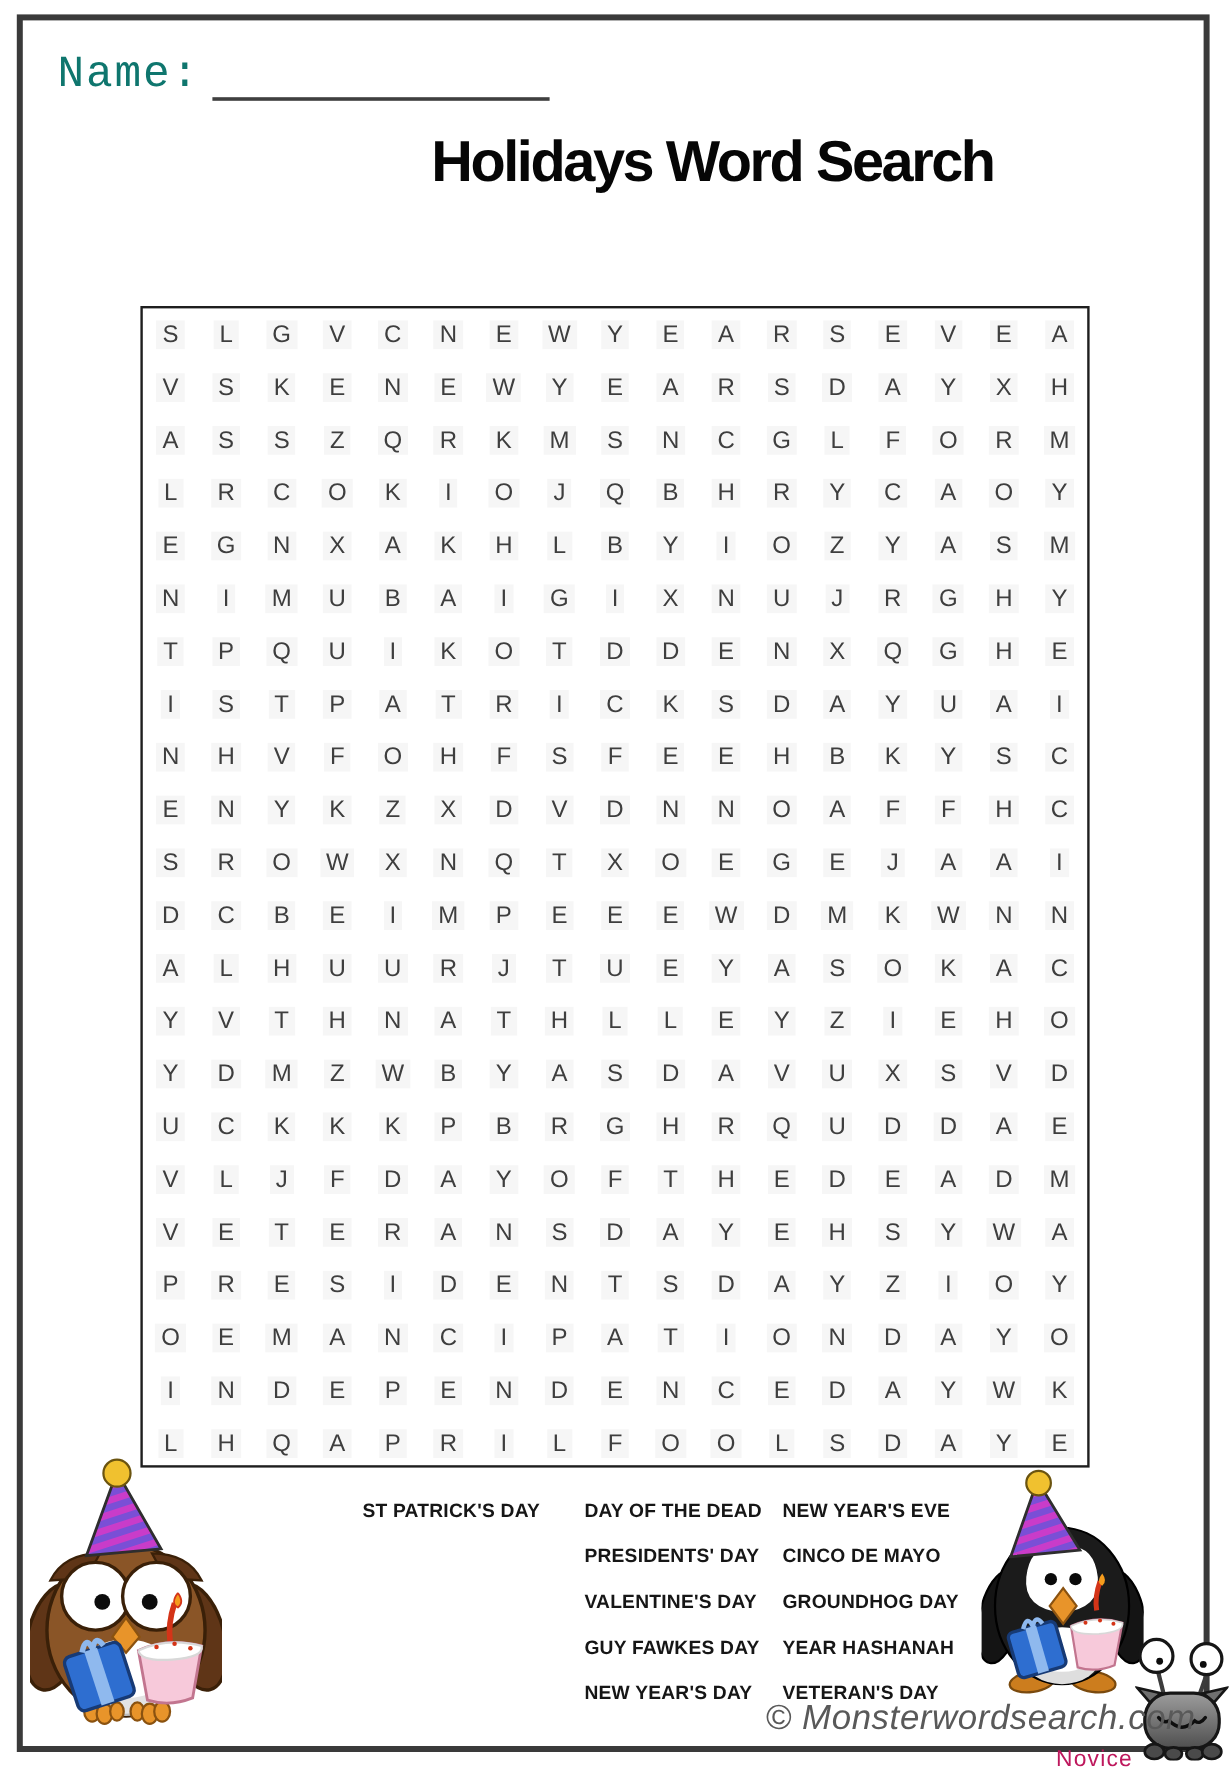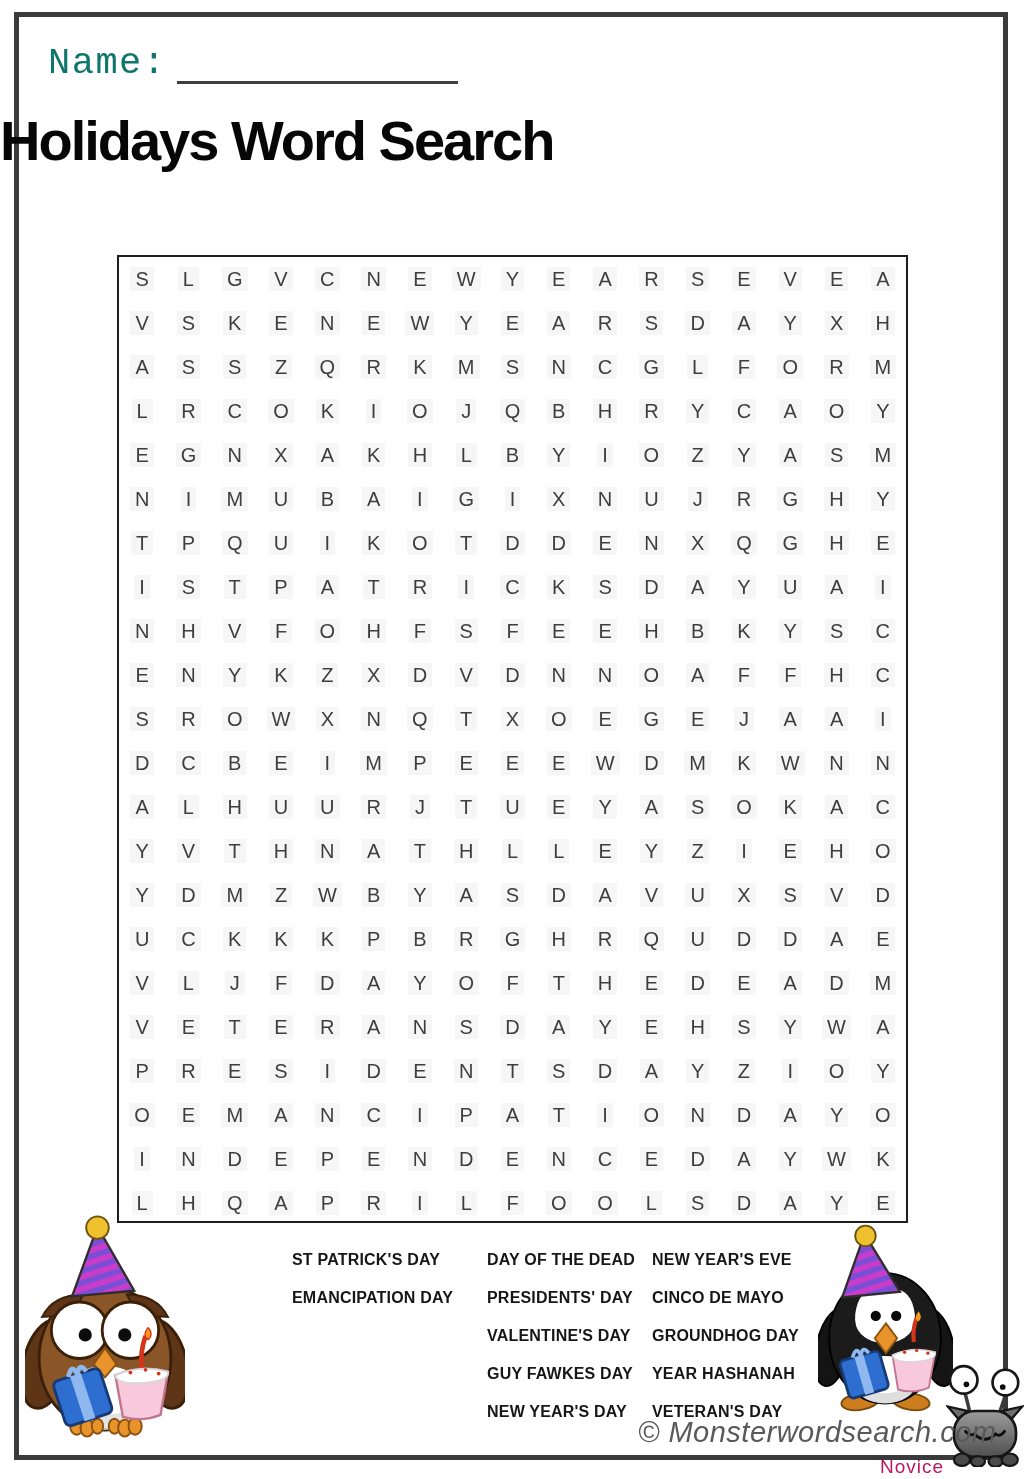--- a/index.html
+++ b/index.html
@@ -14,37 +14,37 @@
   .name-row{
     position:absolute;left:48px;top:42px;font-size:37px;color:#0f766e;
     letter-spacing:1.5px;
     font-family:Liberation Mono, monospace;
   }
   .name-line{
     display:inline-block;width:281px;height:34px;margin-left:10px;
     border-bottom:3px solid #3f3f3f;vertical-align:bottom;
   }
   .title{
-    position:absolute;left:0;top:108px;width:828px;text-align:left;
-    font-size:56px;font-weight:900;color:#060606;letter-spacing:-2px;
+    position:absolute;left:0;top:108px;width:828px;text-align:right;
+    font-size:48px;font-weight:900;color:#060606;letter-spacing:-2px;
   }
   .grid-box{
     position:absolute;left:117px;top:255px;width:791px;height:968px;
     box-sizing:border-box;border:2px solid #1e1e1e;background:#fff;
     display:grid;grid-template-columns:repeat(17,1fr);grid-auto-rows:44px;
   }
   .cell{
     display:flex;align-items:center;justify-content:center;
   }
   .cell span{
     font-size:20px;color:#3e3e3e;background:rgba(0,0,0,0.035);
     padding:2px 5px;line-height:1;
   }
   .word-col{position:absolute;top:1241px;}
-  .word-col-1{left:292px;}
+  .word-col-1{left:302px;}
   .word-col-2{left:487px;}
   .word-col-3{left:652px;}
   .word{
     height:38px;line-height:38px;font-size:16px;font-weight:bold;
     color:#161616;white-space:nowrap;letter-spacing:0.2px;
   }
   .mascot{position:absolute;}
   .owl{left:25px;top:1212px;}
   .penguin{left:818px;top:1222px;}
   .monster{left:946px;top:1362px;}
@@ -1188,21 +1188,20 @@
     <div class="cell">
       <span>Y</span>
     </div>
     <div class="cell">
       <span>E</span>
     </div>
   </div>
 
 <div class="word-col word-col-1">
     <div class="word">ST PATRICK'S DAY</div>
-    <div class="word">EMANCIPATION DAY</div>
   </div>
 <div class="word-col word-col-2">
     <div class="word">DAY OF THE DEAD</div>
     <div class="word">PRESIDENTS' DAY</div>
     <div class="word">VALENTINE'S DAY</div>
     <div class="word">GUY FAWKES DAY</div>
     <div class="word">NEW YEAR'S DAY</div>
   </div>
 <div class="word-col word-col-3">
     <div class="word">NEW YEAR'S EVE</div>

